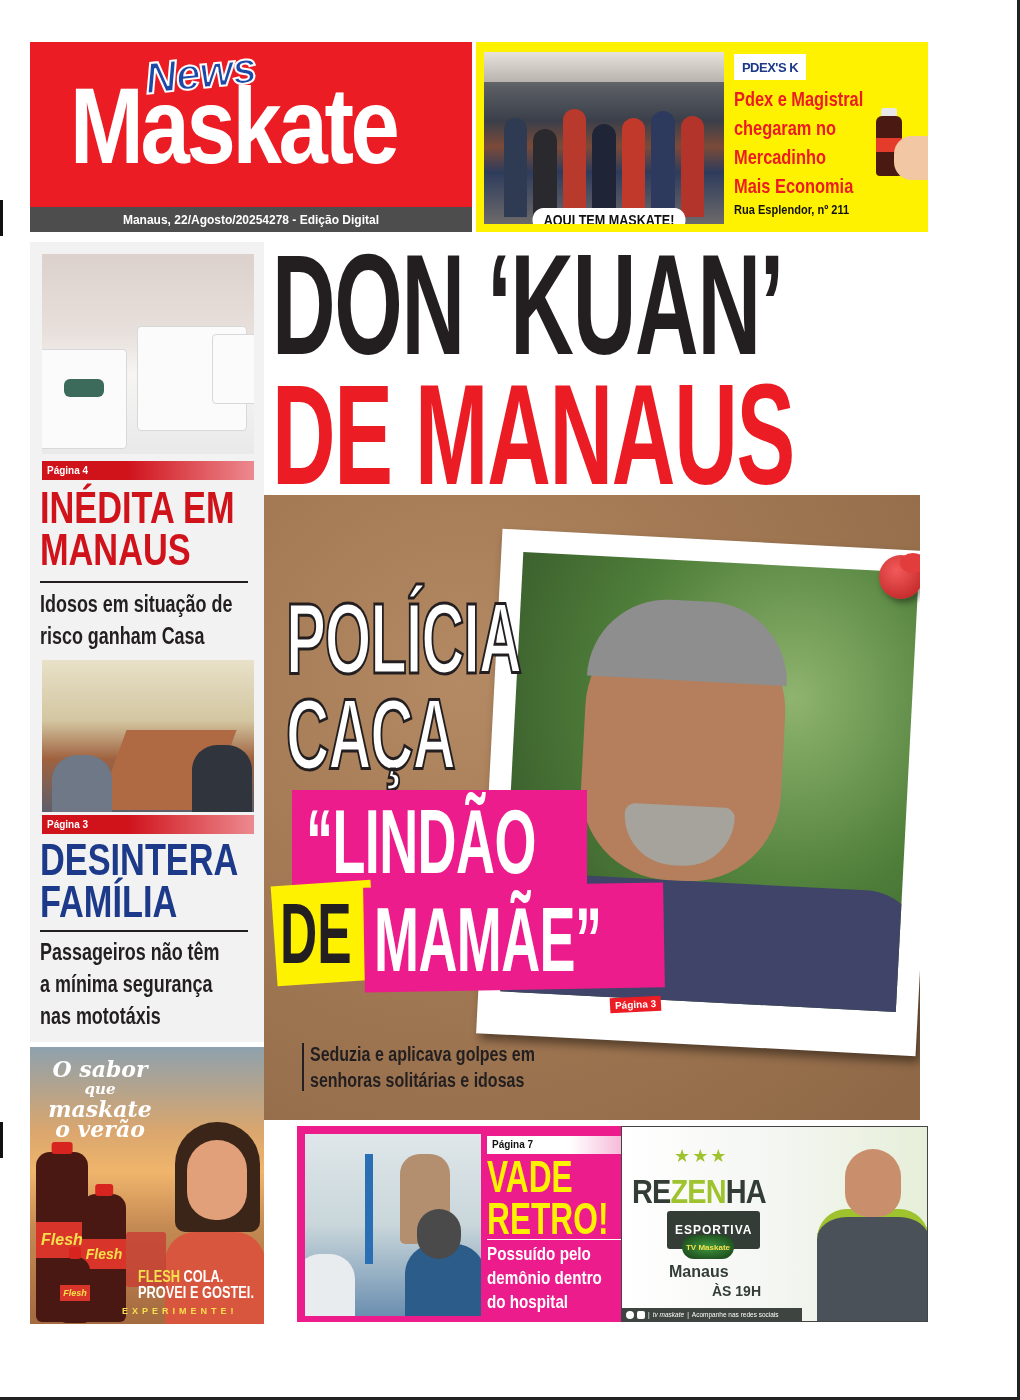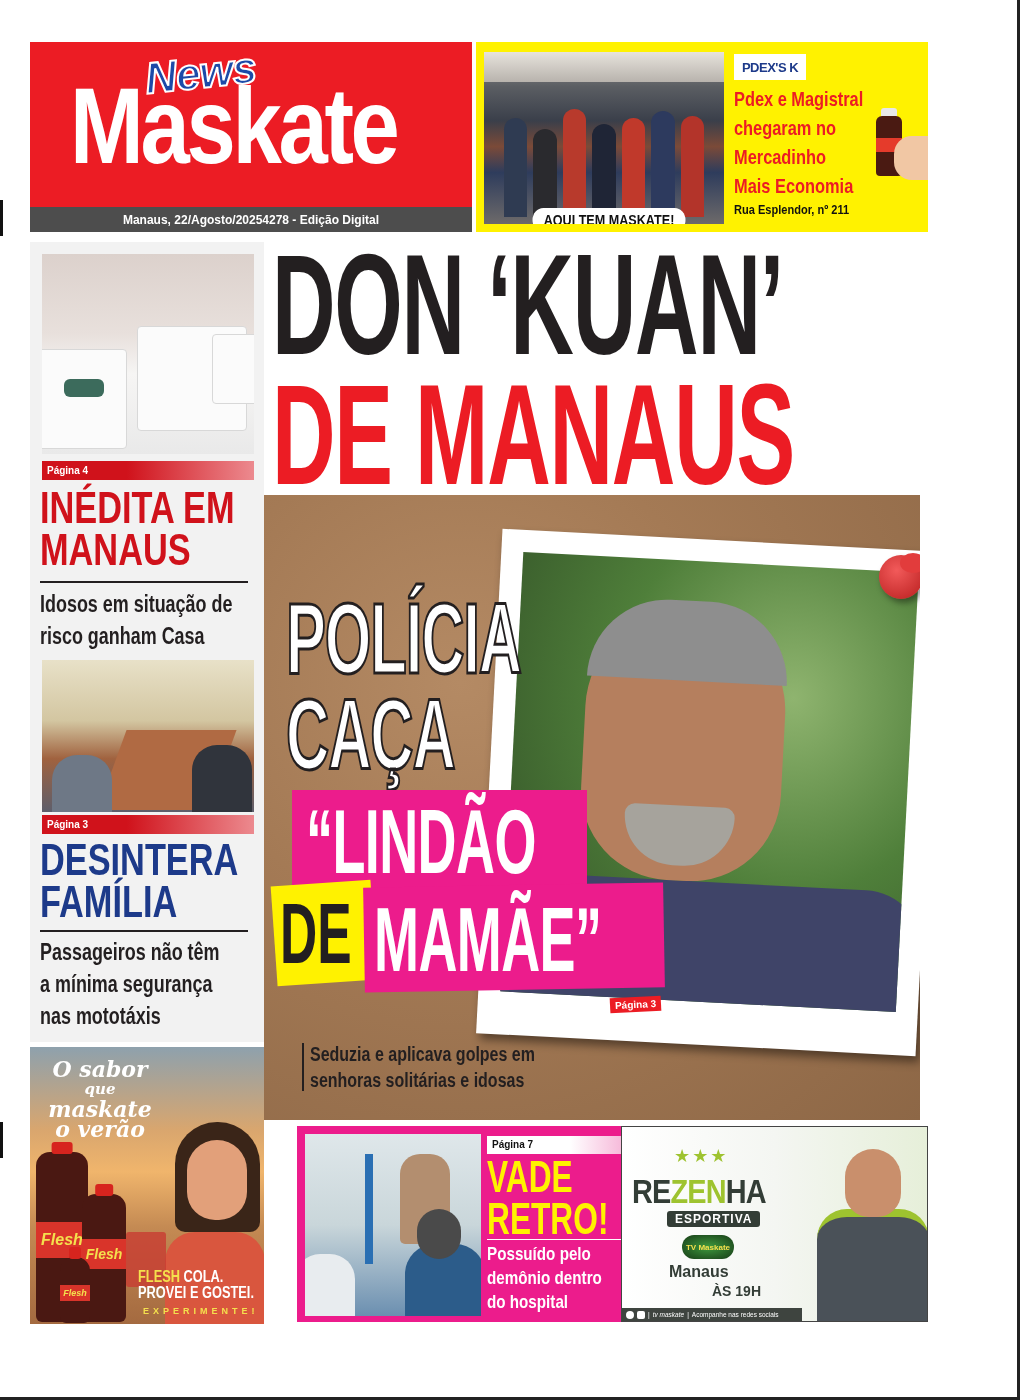--- a/index.html
+++ b/index.html
@@ -68,21 +68,21 @@
     font-size: 22px; line-height: 20px; color: #fff; text-align: center; }
   .flesh-woman { position: absolute; left: 145px; top: 75px; width: 85px; height: 200px; }
   .flesh-woman .hair { position: absolute; left: 0; top: 0; width: 85px; height: 110px; background: #3a2518; border-radius: 42px 42px 10px 10px; }
   .flesh-woman .face { position: absolute; left: 12px; top: 18px; width: 60px; height: 80px; background: #e2a07a; border-radius: 30px 30px 28px 28px; }
   .flesh-woman .shirt { position: absolute; left: -10px; top: 110px; width: 100px; height: 100px; background: #d9563e; border-radius: 30px 30px 0 0; }
   .big-bottle { position: absolute; background: #4a1812; border-radius: 14px 14px 6px 6px; }
   .big-bottle .cap { position: absolute; left: 50%; transform: translateX(-50%); top: -10px; width: 40%; height: 12px; background: #d7241e; border-radius: 3px; }
   .big-bottle .lbl { position: absolute; left: 0; width: 100%; background: #d9342a; color: #f4e04d; font-weight: 900; font-style: italic; text-align: center; }
   .flesh-tagline { position: absolute; left: 108px; top: 222px; font-weight: 900; font-size: 16px; line-height: 16px; color: #fff; transform: scaleX(0.8); transform-origin: left top; white-space: nowrap; }
   .flesh-tagline .brand { color: #f4e04d; }
-  .flesh-cta { position: absolute; left: 113px; top: 259px; font-weight: bold; font-size: 9px; letter-spacing: 4px; color: #f4e04d; }
+  .flesh-cta { position: absolute; left: 92px; top: 259px; font-weight: bold; font-size: 9px; letter-spacing: 4px; color: #f4e04d; }
 
   
   .center-story { position: absolute; left: 264px; top: 495px; width: 656px; height: 625px; overflow: hidden;
     background: radial-gradient(ellipse at 30% 30%,#b48a64 0%,#a47a55 40%,#8d6746 100%); }
   .polaroid { position: absolute; left: 225px; top: 45px; width: 440px; height: 505px; background: #ffffff; transform: rotate(3deg);
     box-shadow: 4px 6px 10px rgba(0,0,0,0.45); }
   .polaroid-photo { position: absolute; left: 22px; top: 22px; width: 396px; height: 440px; overflow: hidden;
     background: radial-gradient(ellipse at 70% 30%,#8fb46f 0%,#4f7f3a 45%,#2f4b25 100%); }
   .man-head { position: absolute; left: 70px; top: 50px; width: 200px; height: 270px; background: #b57f5e; border-radius: 100px 100px 90px 90px; }
   .man-hair { position: absolute; left: 70px; top: 40px; width: 200px; height: 80px; background: #8e8e8e; border-radius: 100px 100px 0 0; }
@@ -111,21 +111,21 @@
     transform: scaleX(0.72); transform-origin: left top; white-space: nowrap; }
   .vade-rule { position: absolute; left: 190px; top: 113px; width: 135px; height: 1px; background: #fff; }
   .vade-deck { position: absolute; left: 190px; top: 116px; font-weight: bold; font-size: 19px; line-height: 24px; color: #fff;
     transform: scaleX(0.8); transform-origin: left top; white-space: nowrap; }
 
   .rezenha-ad { position: absolute; left: 621px; top: 1126px; width: 307px; height: 196px; background: linear-gradient(90deg,#ffffff 0%,#f4f6f2 50%,#e6efd9 100%);
     border: 1px solid #444; overflow: hidden; }
   .stars { position: absolute; left: 52px; top: 18px; font-size: 18px; color: #9ec32f; letter-spacing: 2px; }
   .rez-title { position: absolute; left: 10px; top: 45px; font-weight: 900; font-size: 34px; color: #333d36; letter-spacing: -1px; transform: scaleX(0.85); transform-origin: left top; white-space: nowrap; }
   .rez-title .g { color: #9ec32f; }
-  .rez-sub { position: absolute; left: 45px; top: 84px; background: #333d36; color: #fff; font-weight: bold; font-size: 12px; padding: 1px 8px; border-radius: 3px; letter-spacing: 1px; }
+  .rez-sub { position: absolute; left: 45px; top: 84px; background: #333d36; color: #fff; font-weight: bold; font-size: 12px; padding: 12px 8px; border-radius: 3px; letter-spacing: 1px; }
   .tv-badge { position: absolute; left: 60px; top: 108px; width: 52px; height: 24px; background: radial-gradient(ellipse,#3e9a3e,#173b17); border-radius: 12px;
     color: #f4e04d; font-weight: 900; font-size: 8px; display: flex; align-items: center; justify-content: center; }
   .rez-day { position: absolute; left: 47px; top: 136px; font-weight: bold; font-size: 16px; color: #333d36; }
   .rez-time { position: absolute; left: 62px; top: 156px; font-weight: bold; font-size: 14px; color: #333d36; margin-left: 28px; }
   .rez-footer { position: absolute; left: 0; bottom: 0; width: 180px; height: 13px; background: #3e443f; color: #fff; font-size: 6.5px; display: flex; align-items: center; padding-left: 4px; gap: 3px; }
   .rez-footer .ic { width: 8px; height: 8px; border-radius: 50%; background: #fff; }
   .rez-man { position: absolute; left: 195px; top: 22px; width: 110px; height: 174px; }
   .rez-man .head { position: absolute; left: 28px; top: 0; width: 56px; height: 68px; background: #c98f6c; border-radius: 28px 28px 24px 24px; }
   .rez-man .body { position: absolute; left: 0; top: 60px; width: 112px; height: 114px; background: #4a5158; border-radius: 30px 30px 0 0; border-top: 8px solid #9ec32f; }
 </style>

